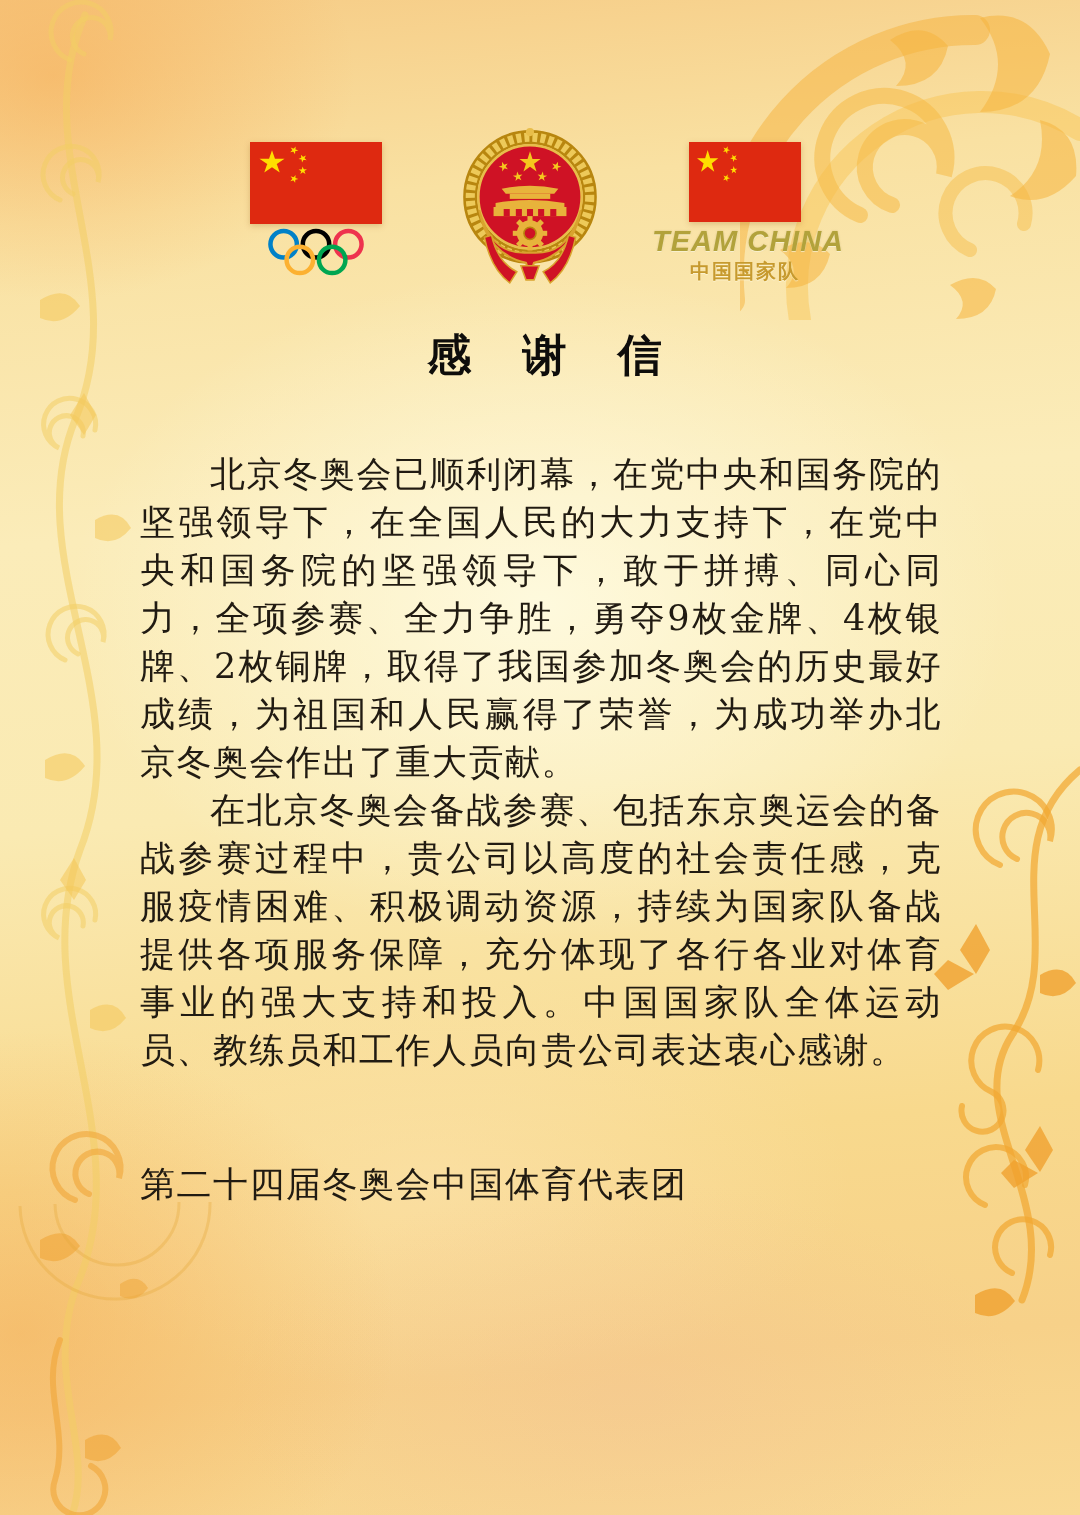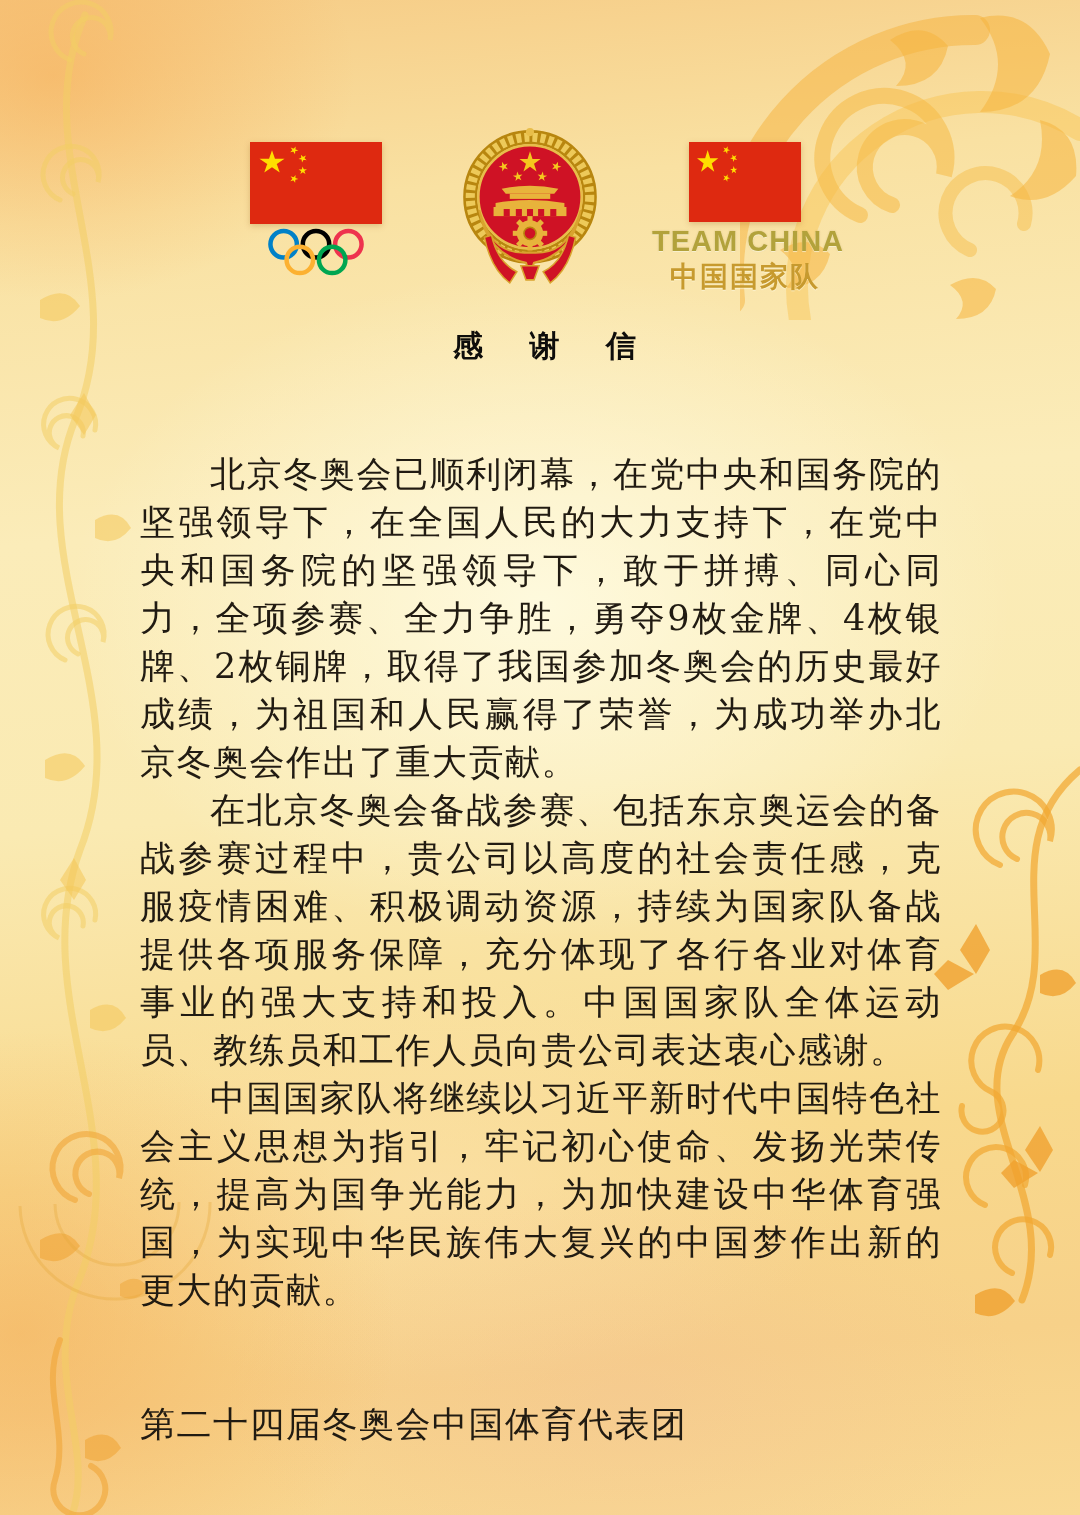--- a/index.html
+++ b/index.html
@@ -28,31 +28,32 @@
   .rings-svg{margin:4px auto 0 auto;}
   .emblem-group{position:absolute;left:458px;top:124px;width:144px;}
   .flag-right-group{position:absolute;left:652px;top:142px;width:186px;text-align:center;}
   .flag-right-group .flag-svg{margin:0 auto;}
   .team-en{
     margin-top:3px;
     font-family:"Liberation Sans","DejaVu Sans",sans-serif;
     font-size:29px;font-weight:bold;letter-spacing:1px;
     color:#b2a23b;text-shadow:0 1px 1px rgba(255,255,240,0.65), 0 0 2px rgba(120,100,20,0.25);
     white-space:nowrap;
+    font-style:italic;
   }
   .team-cn{
     margin-top:0px;
-    font-size:28px;font-weight:bold;letter-spacing:2px;
+    font-size:20px;font-weight:bold;letter-spacing:2px;
     color:#c79a2e;text-shadow:0 1px 1px rgba(255,255,240,0.6);
     white-space:nowrap;
   }
   .title{
     position:absolute;top:326px;left:0;right:0;
     text-align:center;
-    font-size:30px;font-weight:bold;
+    font-size:44px;font-weight:bold;
     letter-spacing:18px;text-indent:18px;
     color:#0e0d0b;
     padding-left:9px;
   }
   .letter-body{
     position:absolute;left:140px;right:138px;top:450px;
     color:#211b12;
     font-size:35px;line-height:48px;
     letter-spacing:1.5px;
     text-align:justify;
@@ -227,17 +228,16 @@
     </svg>
     <div class="team-en">TEAM CHINA</div>
     <div class="team-cn">中国国家队</div>
   </div>
 
   <div class="title">感 谢 信</div>
 
   <div class="letter-body">
     <p class="para">北京冬奥会已顺利闭幕，在党中央和国务院的坚强领导下，在全国人民的大力支持下，在党中央和国务院的坚强领导下，敢于拼搏、同心同力，全项参赛、全力争胜，勇夺9枚金牌、4枚银牌、2枚铜牌，取得了我国参加冬奥会的历史最好成绩，为祖国和人民赢得了荣誉，为成功举办北京冬奥会作出了重大贡献。</p>
     <p class="para">在北京冬奥会备战参赛、包括东京奥运会的备战参赛过程中，贵公司以高度的社会责任感，克服疫情困难、积极调动资源，持续为国家队备战提供各项服务保障，充分体现了各行各业对体育事业的强大支持和投入。中国国家队全体运动员、教练员和工作人员向贵公司表达衷心感谢。</p>
-    <p class="para">中国国家队将继续以习近平新时代中国特色社会主义思想为指引，牢记初心使命、发扬光荣传统，提高为国争光能力，为加快建设中华体育强国，为实现中华民族伟大复兴的中国梦作出新的更大的贡献。</p>
     <div class="signature">第二十四届冬奥会中国体育代表团</div>
   </div>
 
 </div>
 
 </body></html>

